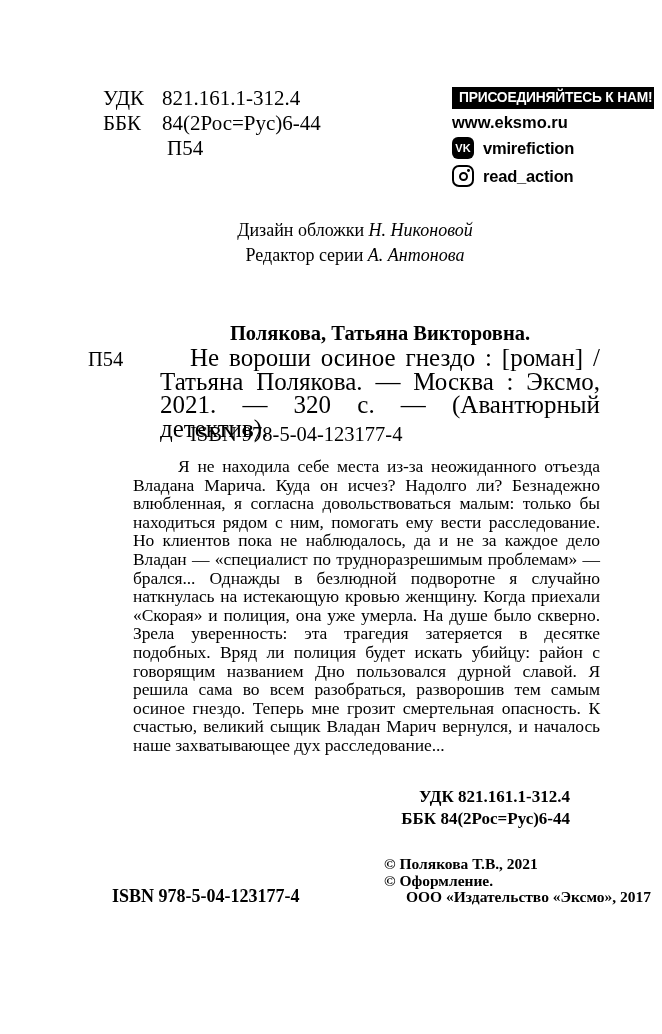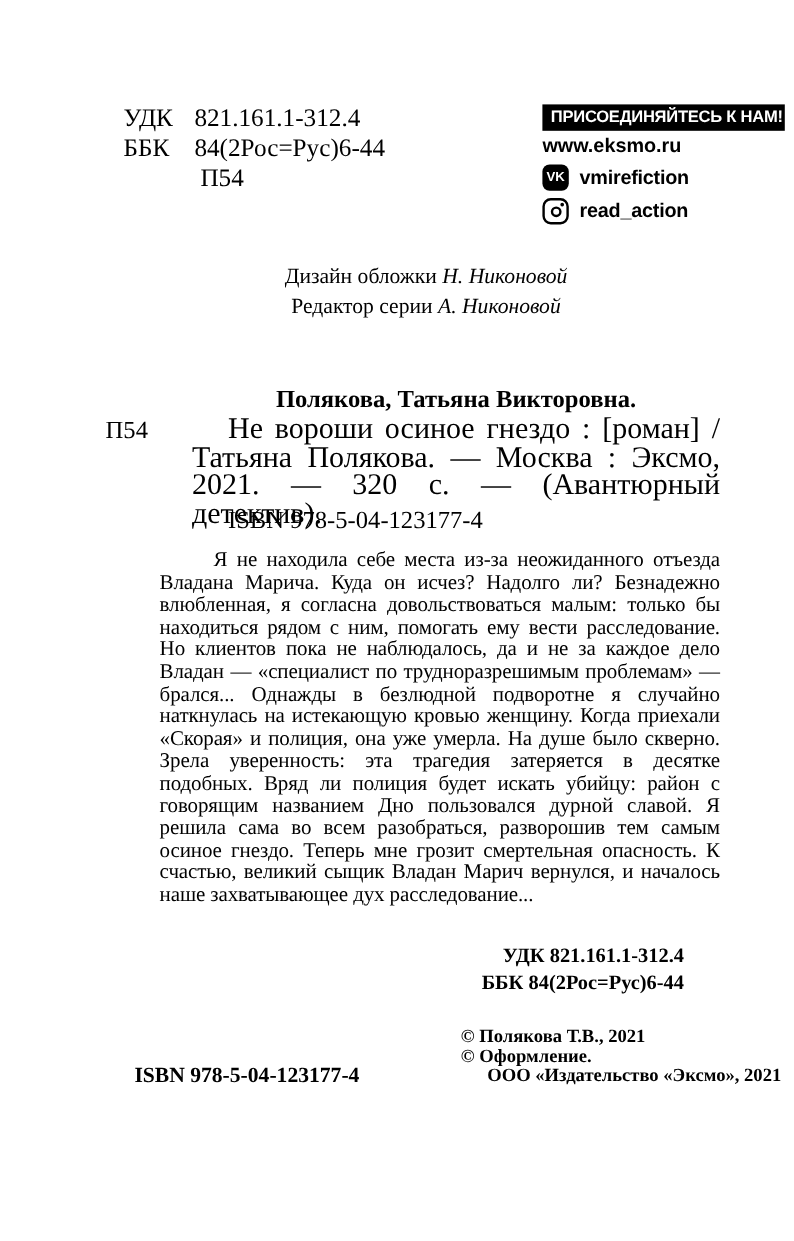--- a/index.html
+++ b/index.html
@@ -71,35 +71,35 @@
       <span class="ig-ic">
           <span class="lens"></span>
           <span class="dot"></span>
         </span>
       <span class="handle">read_action</span>
     </div>
   </div>
 
   <div class="credits">
     <div><span>Дизайн обложки</span> <i>Н. Никоновой</i></div>
-    <div><span>Редактор серии</span> <i>А. Никоновой</i></div>
+    <div><span>Редактор серии</span> <i>А. Антонова</i></div>
   </div>
 
   <div class="card-head">Полякова, Татьяна Викторовна.</div>
   <div class="card-sign">П54</div>
   <div class="card-desc">Не вороши осиное гнездо : [роман] / Татьяна Полякова. — Москва : Эксмо, 2021. — 320 с. — (Авантюрный детектив).</div>
   <div class="isbn-main">ISBN 978-5-04-123177-4</div>
 
   <div class="annotation">Я не находила себе места из-за неожиданного отъезда Владана Марича. Куда он исчез? Надолго ли? Безнадежно влюбленная, я согласна довольствоваться малым: только бы находиться рядом с ним, помогать ему вести расследование. Но клиентов пока не наблюдалось, да и не за каждое дело Владан — «специалист по трудноразрешимым проблемам» — брался... Однажды в безлюдной подворотне я случайно наткнулась на истекающую кровью женщину. Когда приехали «Скорая» и полиция, она уже умерла. На душе было скверно. Зрела уверенность: эта трагедия затеряется в десятке подобных. Вряд ли полиция будет искать убийцу: район с говорящим названием Дно пользовался дурной славой. Я решила сама во всем разобраться, разворошив тем самым осиное гнездо. Теперь мне грозит смертельная опасность. К счастью, великий сыщик Владан Марич вернулся, и началось наше захватывающее дух расследование...</div>
 
   <div class="cat-bottom">
     <div>УДК 821.161.1-312.4</div>
     <div>ББК 84(2Рос=Рус)6-44</div>
   </div>
 
   <div class="imprint-right">
     <div>© Полякова Т.В., 2021</div>
     <div>© Оформление.</div>
-    <div class="pub">ООО «Издательство «Эксмо», 2021</div>
+    <div class="pub">ООО «Издательство «Эксмо», 2017</div>
   </div>
   <div class="imprint-isbn">ISBN 978-5-04-123177-4</div>
 
 </div>
 
 </body></html>

